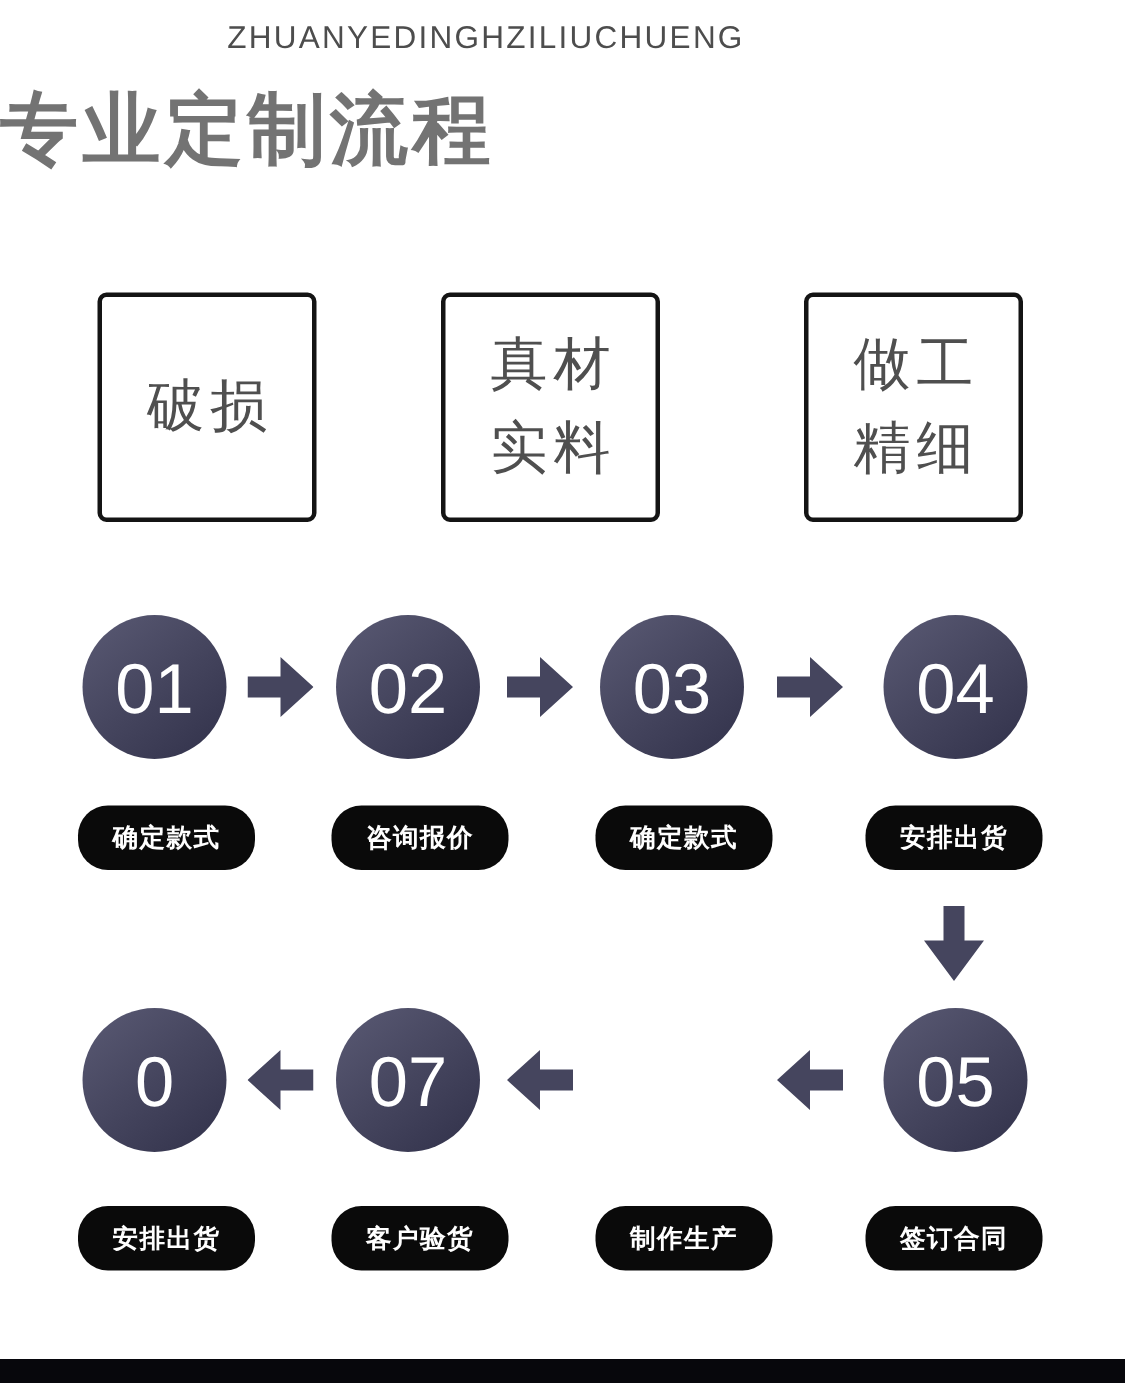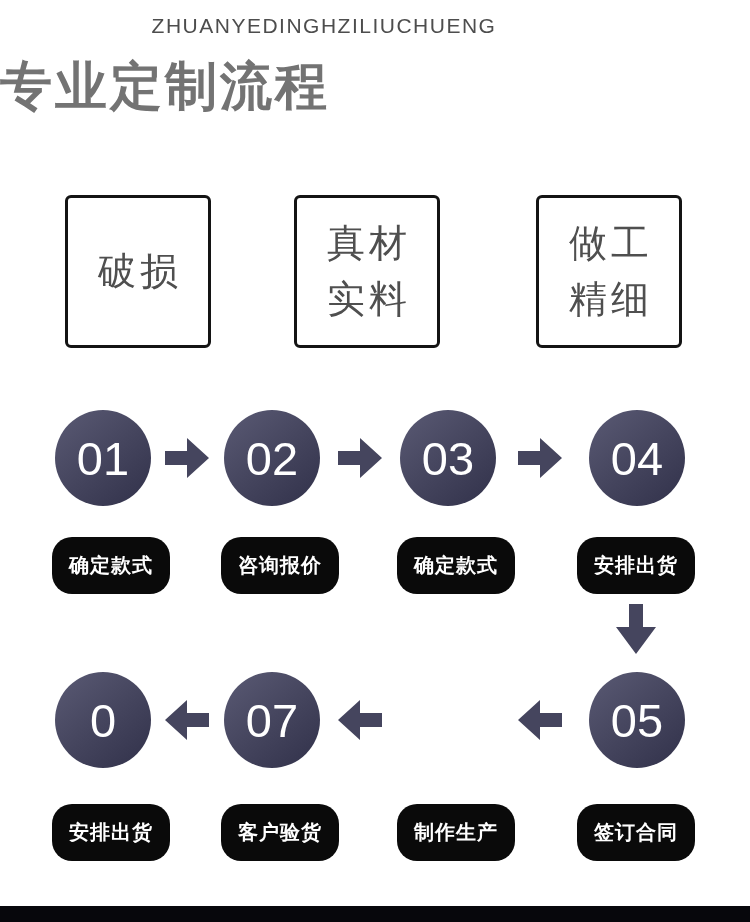--- a/index.html
+++ b/index.html
@@ -45,24 +45,24 @@
     color:#ffffff;
     display:flex;align-items:center;justify-content:center;
     font-size:47px;font-weight:400;
   }
   .circle.row1{top:410px}
   .circle.row2{top:672px}
   .circle.c1{left:55px}.circle.c2{left:224px}.circle.c3{left:400px}.circle.c4{left:589px}
   
   .pill{
     position:absolute;
-    width:118px;height:57px;border-radius:20px;
+    width:118px;height:43px;border-radius:20px;
     background:#0a0a0a;color:#ffffff;
     display:flex;align-items:center;justify-content:center;
-    font-size:20px;font-weight:700;letter-spacing:1px;
+    font-size:17px;font-weight:700;letter-spacing:1px;
   }
   .pill.row1{top:537px}
   .pill.row2{top:804px}
   .pill.c1{left:52px}.pill.c2{left:221px}.pill.c3{left:397px}.pill.c4{left:577px}
   
   .arrow{position:absolute;width:44px;height:40px}
   .arrow.row1{top:438px}
   .arrow.row2{top:700px}
   .arrow.a1{left:165px}.arrow.a2{left:338px}.arrow.a3{left:518px}
   .arrow polygon,.down-arrow polygon{fill:#45455e}

